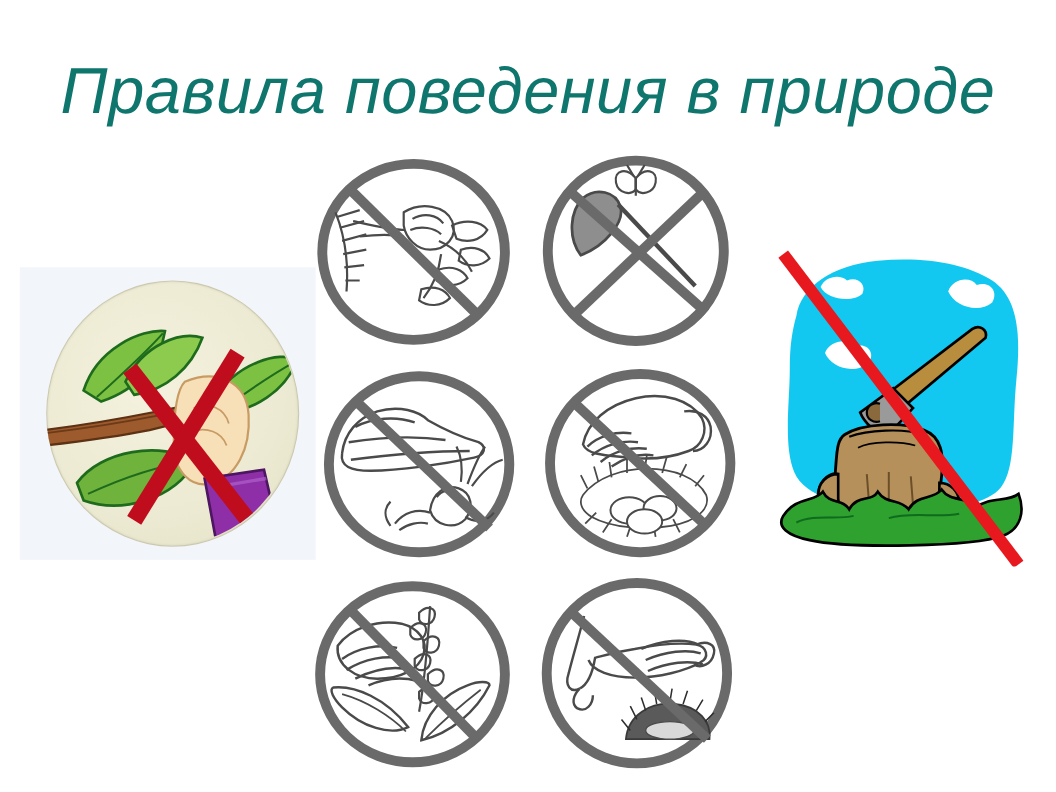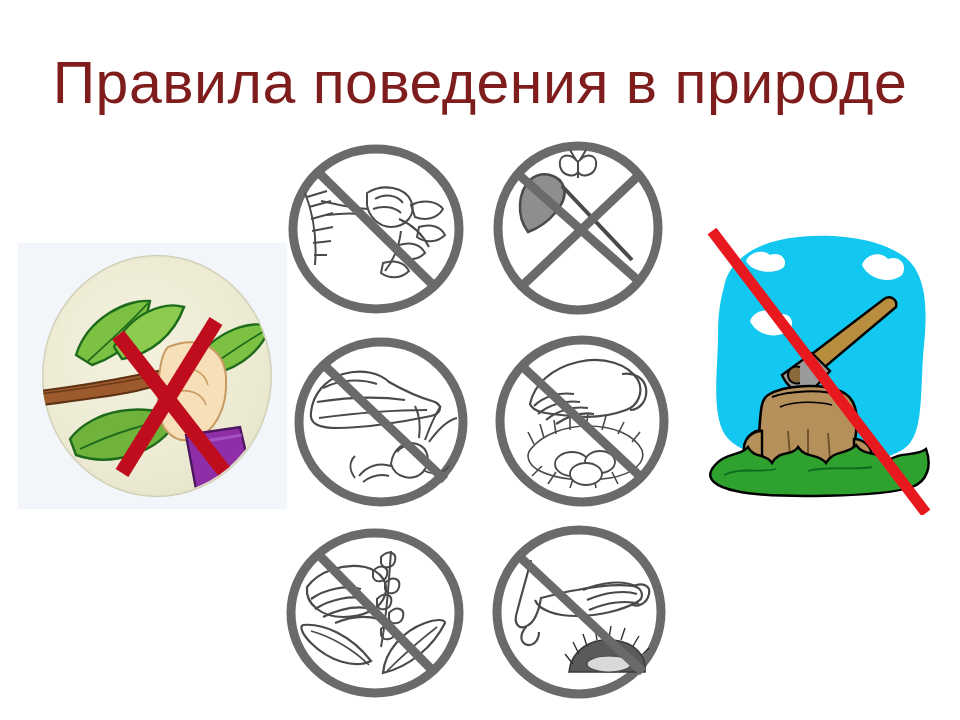--- a/index.html
+++ b/index.html
@@ -38,21 +38,21 @@
   #right-pic{position:absolute;left:688px;top:225px;width:262px;height:290px;}
 
   
   [data-interactable="true"]{cursor:default;}
 </style>
 </head>
 <body style="background: rgb(255, 255, 255);">
 
 <div id="stage" data-interactable="false">
 
-  <div id="title" data-interactable="false" style="color: #7f1d1d;">Правила поведения в природе</div>
+  <div id="title" data-interactable="false" style="color: #0f766e; font-style: italic;">Правила поведения в природе</div>
 
   <div id="left-photo" data-interactable="false">
     <div class="disc shade" data-interactable="false"></div>
     <svg width="269" height="266" viewBox="0 0 269 266" data-interactable="false" style="position:absolute;left:0;top:0;">
       <defs>
         <clipPath id="discClip">
             <ellipse cx="138" cy="132" rx="114" ry="120"></ellipse>
           </clipPath>
       </defs>
       <g clip-path="url(#discClip)">

